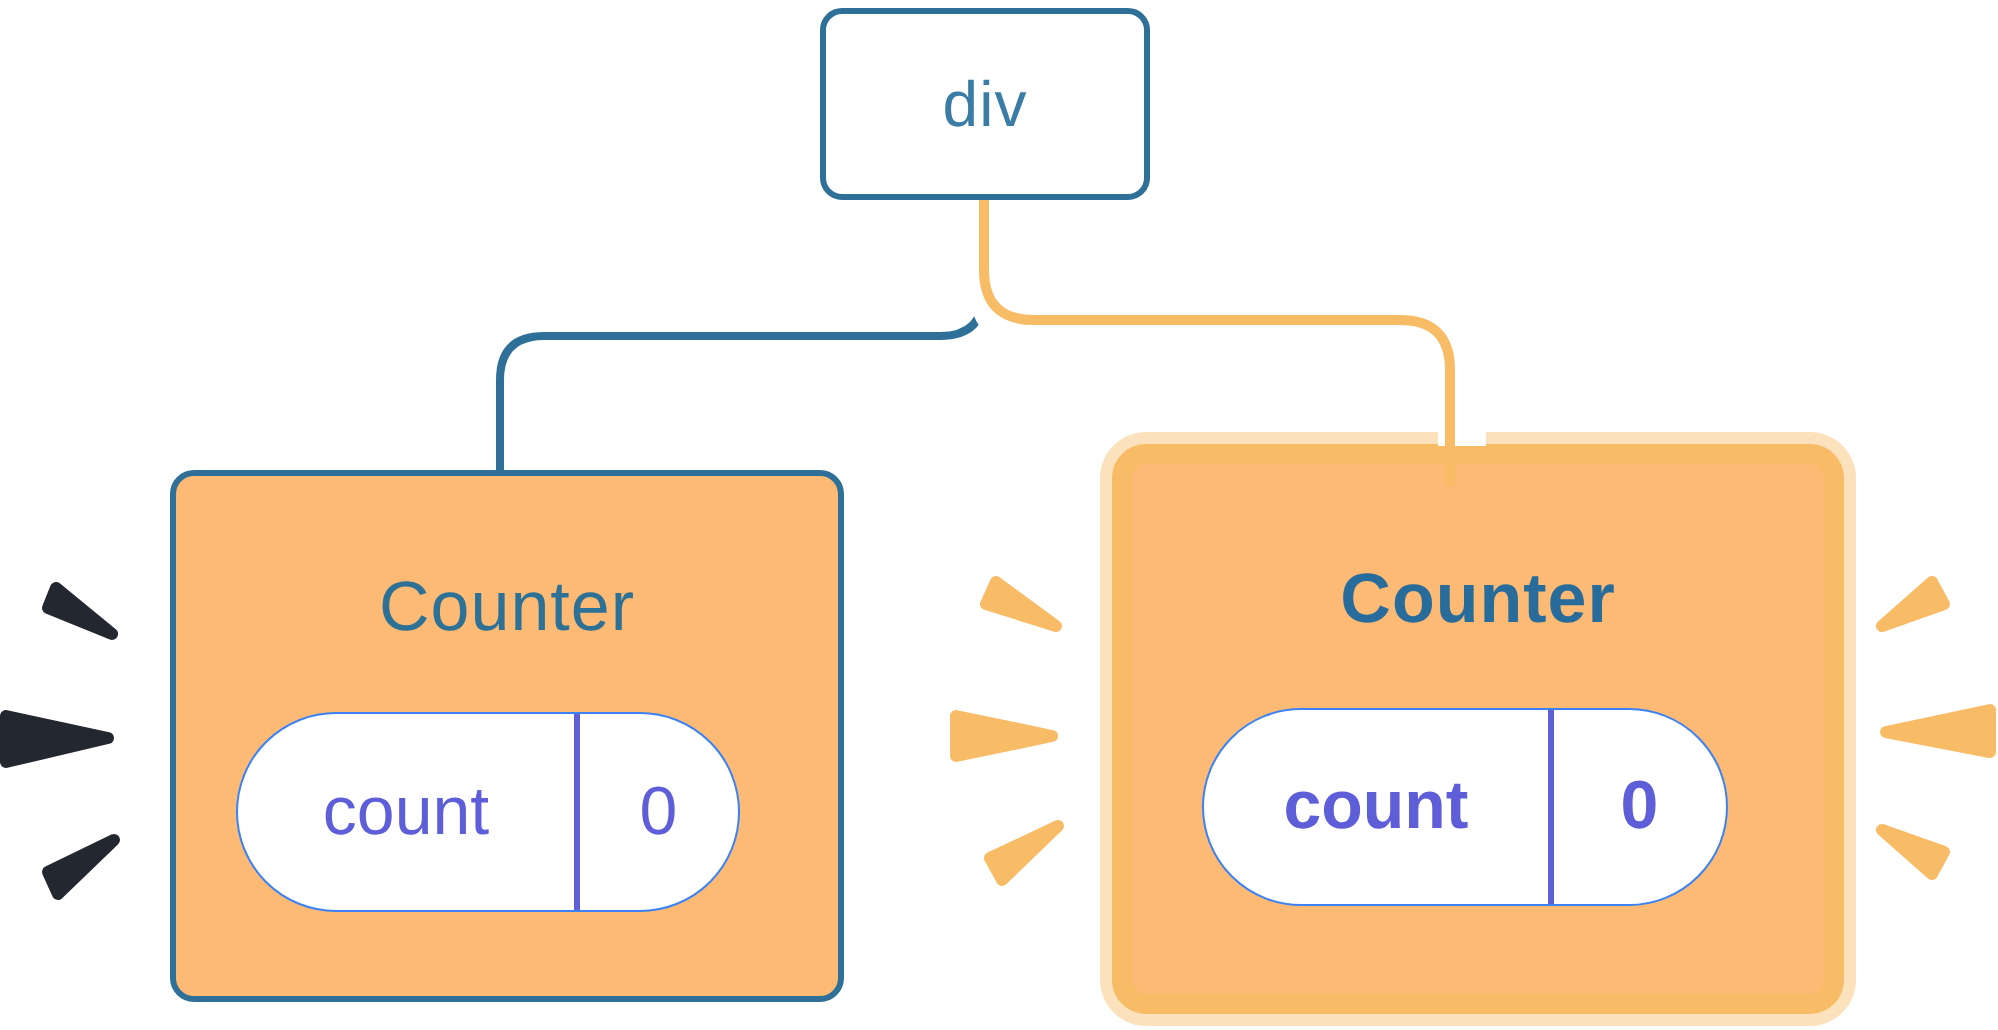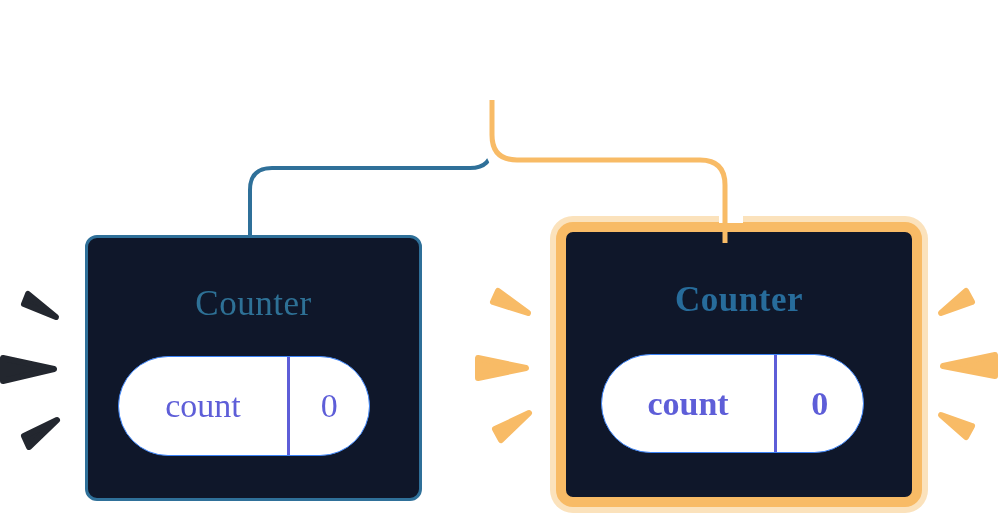--- a/index.html
+++ b/index.html
@@ -9,21 +9,21 @@
   }
   .layer{position:absolute;inset:0;width:999px;height:515px;z-index:3;pointer-events:none;}
 
   .node-div{
     position:absolute;left:410px;top:4px;width:165px;height:96px;box-sizing:border-box;
     background:#ffffff;border:3px solid #2F7099;border-radius:11px;z-index:2;
     display:flex;align-items:center;justify-content:center;
     color:#3A7CA6;font-size:32px;font-weight:500;letter-spacing:0.5px;
   }
 
-  .card{position:absolute;box-sizing:border-box;background:#0f172a;z-index:2;font-family:Liberation Serif, serif;}
+  .card{position:absolute;box-sizing:border-box;background:#fdba74;z-index:2;}
   .card-left{
     left:85px;top:235px;width:337px;height:266px;
     border:3.5px solid #2F7099;border-radius:12px;
   }
   .card-right{
     left:556px;top:222px;width:366px;height:285px;
     border:10px solid #F8BB66;border-radius:17px;
     box-shadow:0 0 0 6px #FBE2BC;
   }
 
@@ -45,20 +45,23 @@
   .card-left .pill-key{width:168px;}
   .card-right .pill-key{width:172px;}
   .pill-divider{flex:0 0 auto;width:2.5px;background:#5E5ED8;}
   .pill-value{flex:1 1 auto;display:flex;align-items:center;justify-content:center;}
 </style>
 </head>
 <body>
 
 <div class="stage">
 
+  <div class="node-div">
+    <span>div</span>
+  </div>
 
   <div class="card card-left">
     <div class="card-title">Counter</div>
     <div class="pill">
       <div class="pill-key">count</div>
       <div class="pill-divider"></div>
       <div class="pill-value">0</div>
     </div>
   </div>
 

